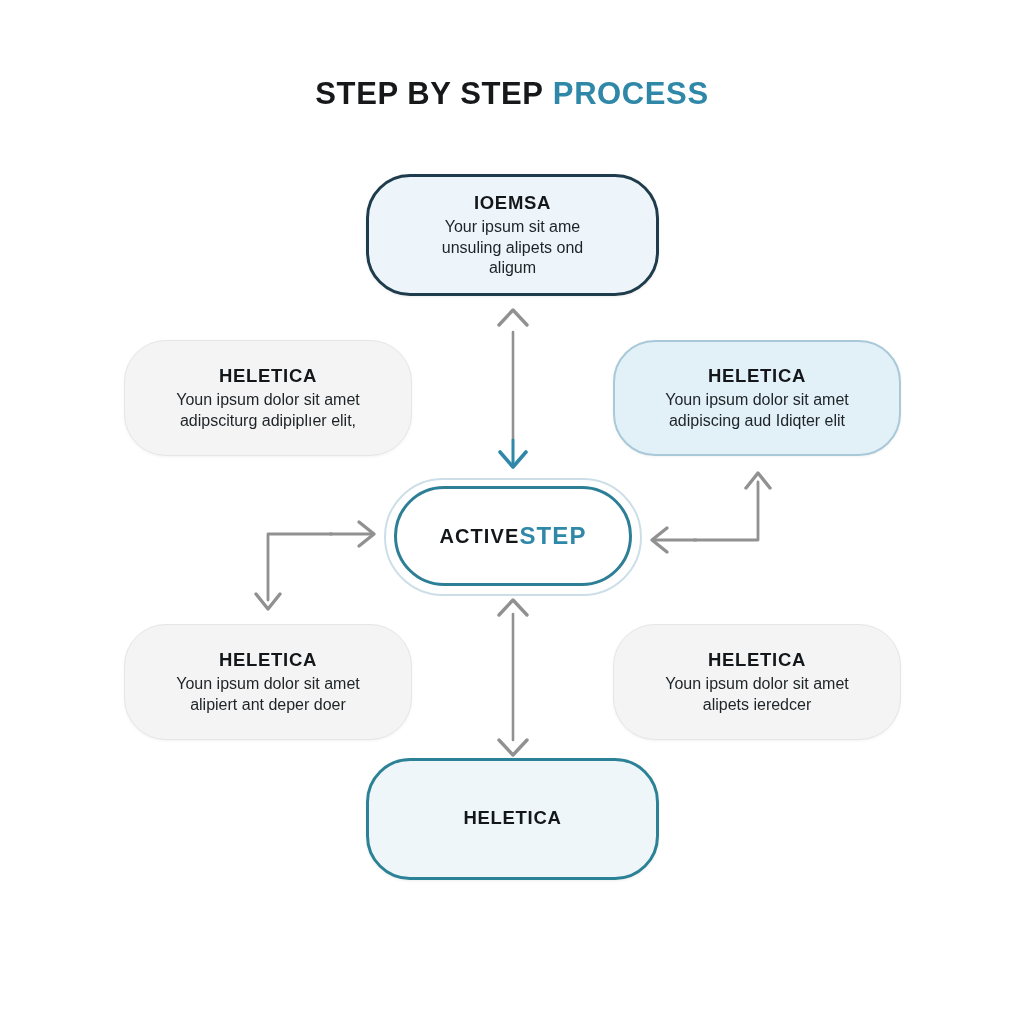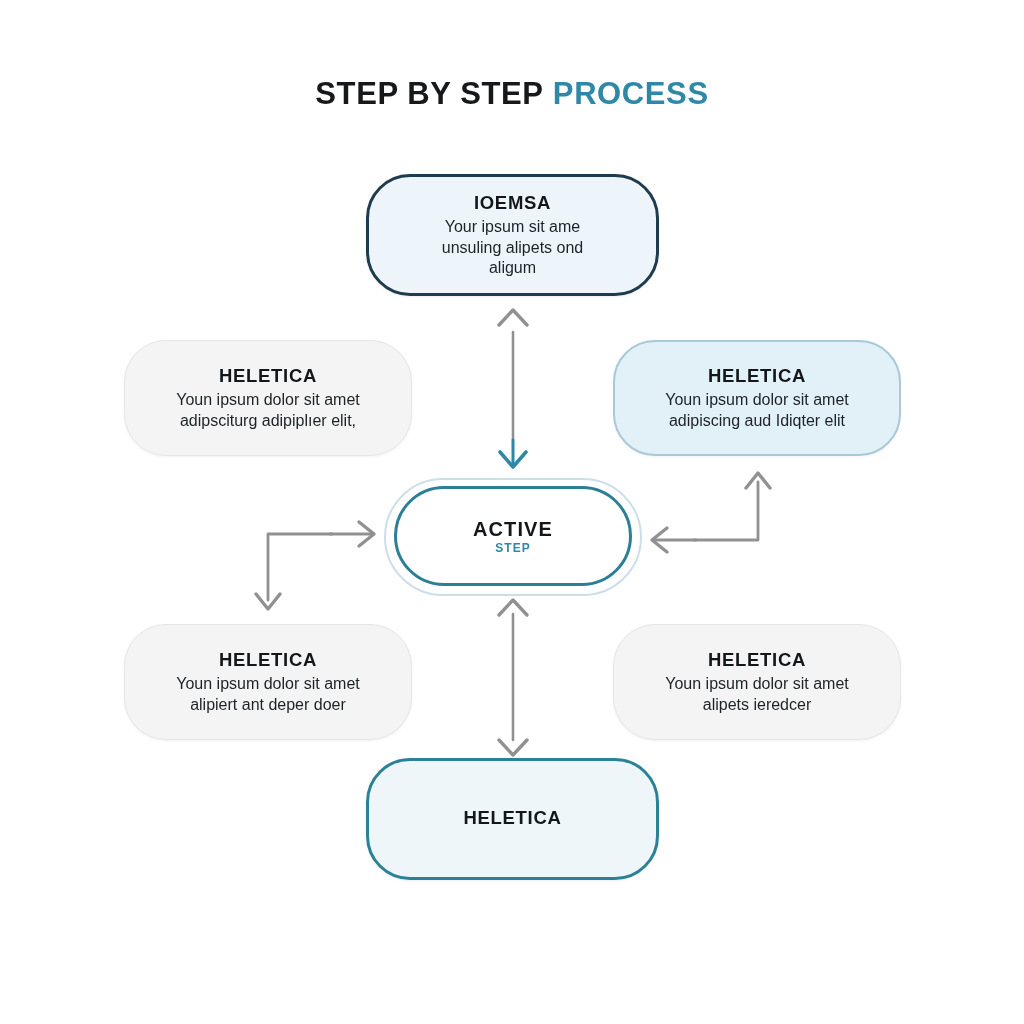--- a/index.html
+++ b/index.html
@@ -100,34 +100,34 @@
     border-radius: 60px;
     background: #ffffff;
   }
   .active-inner {
     position: absolute;
     box-sizing: border-box;
     border: 3px solid #2d7f96;
     border-radius: 52px;
     background: #ffffff;
     display: flex;
-    flex-direction: column;
+    flex-direction: row;
     align-items: center;
     justify-content: center;
     text-align: center;
   }
   .active-inner .a-line1 {
     font-size: 20px;
     font-weight: bold;
     color: #14171a;
     letter-spacing: 1.1px;
     line-height: 1.2;
   }
   .active-inner .a-line2 {
-    font-size: 12px;
+    font-size: 24px;
     font-weight: bold;
     color: #2f88a8;
     letter-spacing: 1.1px;
     line-height: 1.2;
   }
 
   
   .conn {
     position: absolute;
     left: 0;

